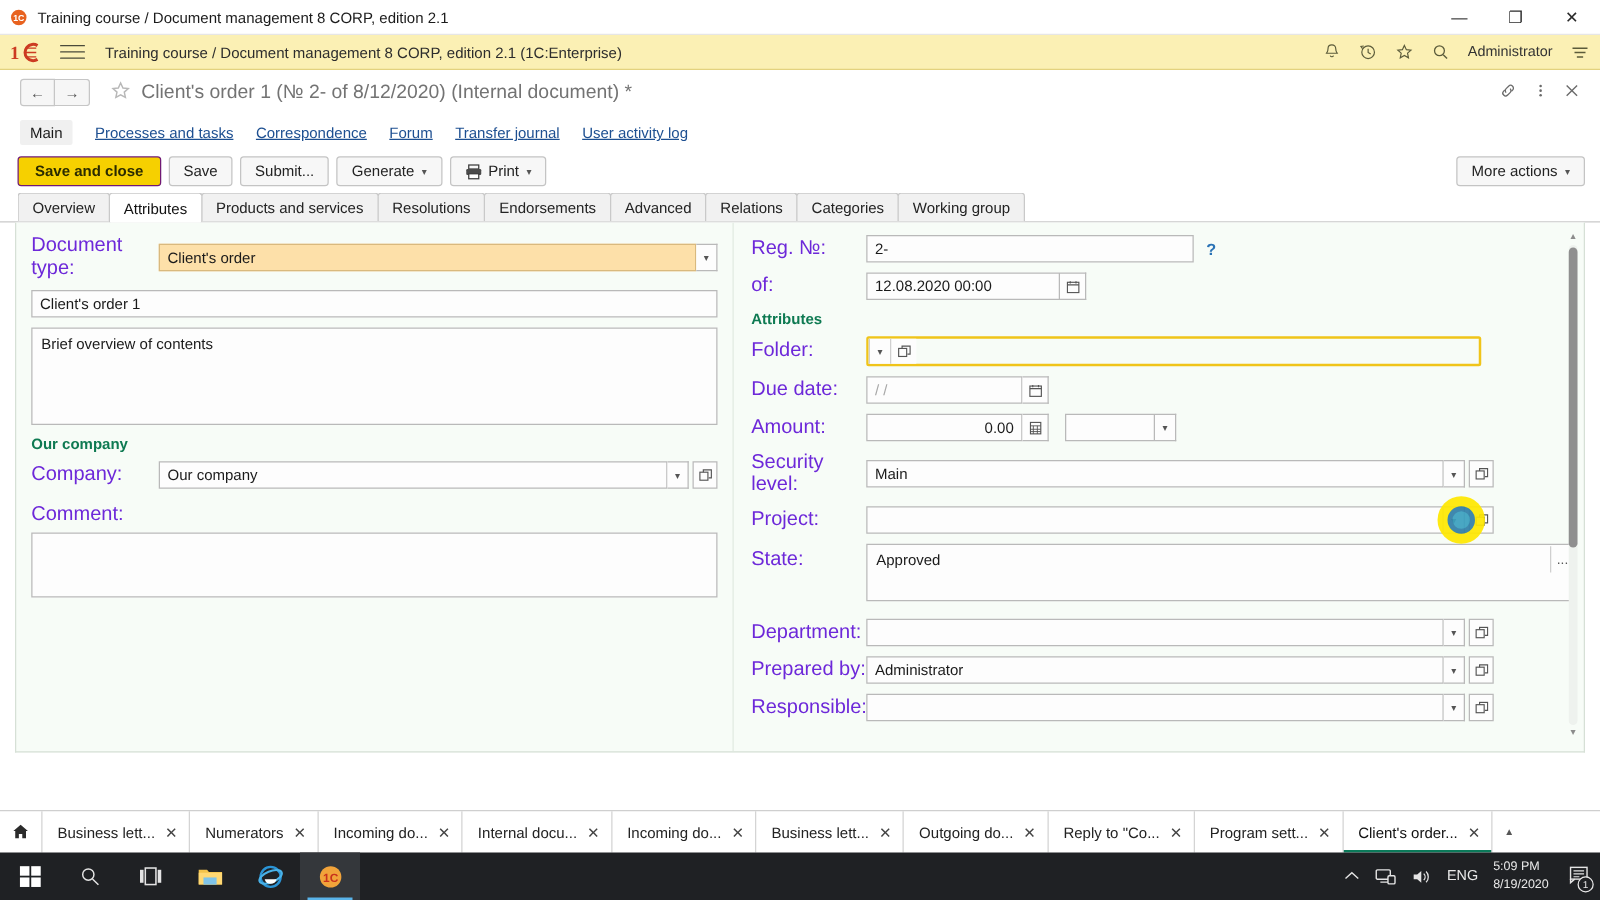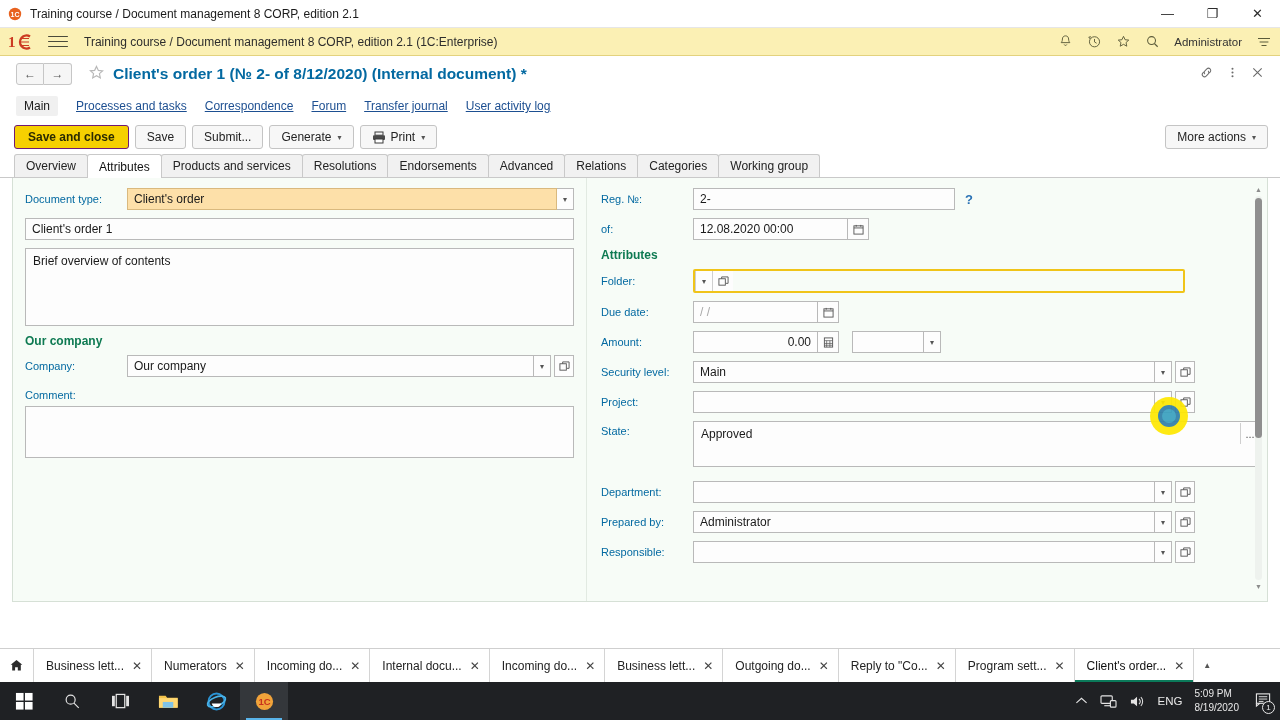--- a/index.html
+++ b/index.html
@@ -64,21 +64,21 @@
   .navbtns { display: flex; margin-right: 10px; }
   .navbtn {
     width: 28px; height: 22px;
     border: 1px solid #c6c6c6; background: #f6f6f6;
     display: flex; align-items: center; justify-content: center;
     font-size: 12px; color: #555; cursor: pointer;
   }
   .navbtn.first { border-radius: 3px 0 0 3px; }
   .navbtn.second { border-left: none; border-radius: 0 3px 3px 0; }
   .star-icon { margin: 0 8px 0 6px; cursor: pointer; }
-  .doc-title { font-size: 15.5px; color: #0369a1; flex: 1; font-weight: bold; }
+  .doc-title { font-size: 15.5px; color: #737373; flex: 1; }
   .dochead-right { display: flex; align-items: center; gap: 16px; padding-right: 6px; }
   .dochead-right .ic { cursor: pointer; color: #6b6b6b; }
 
   
   .navlinks {
     height: 28px; display: flex; align-items: center;
     padding-left: 16px; gap: 18px; background: #ffffff;
   }
   .navlink {
     font-size: 12px; color: #1d4f91;
@@ -139,21 +139,21 @@
     display: flex;
     overflow: hidden;
   }
   .col-left {
     width: 630px; padding: 10px 12px 0 12px;
     border-right: 1px solid #e2eae2;
   }
   .col-right { flex: 1; padding: 10px 6px 0 14px; position: relative; }
 
   .row { display: flex; align-items: center; margin-bottom: 8px; }
-  .lbl { font-size: 11px; color: #0369a1; }
+  .lbl { font-size: 16px; color: #6d28d9; }
   .lbl.w108 { width: 102px; flex: none; }
   .lbl.w92 { width: 92px; flex: none; }
 
   .inp {
     height: 22px; border: 1px solid #b9b9b9; background: #fdfdfd;
     font-size: 12px; color: #1a1a1a; padding: 0 6px;
     display: flex; align-items: center; flex: 1; min-width: 0;
   }
   .inp.hl { background: #fde0a9; border-color: #d9b97e; }
   .inp .ph { color: #a7a7a7; }

